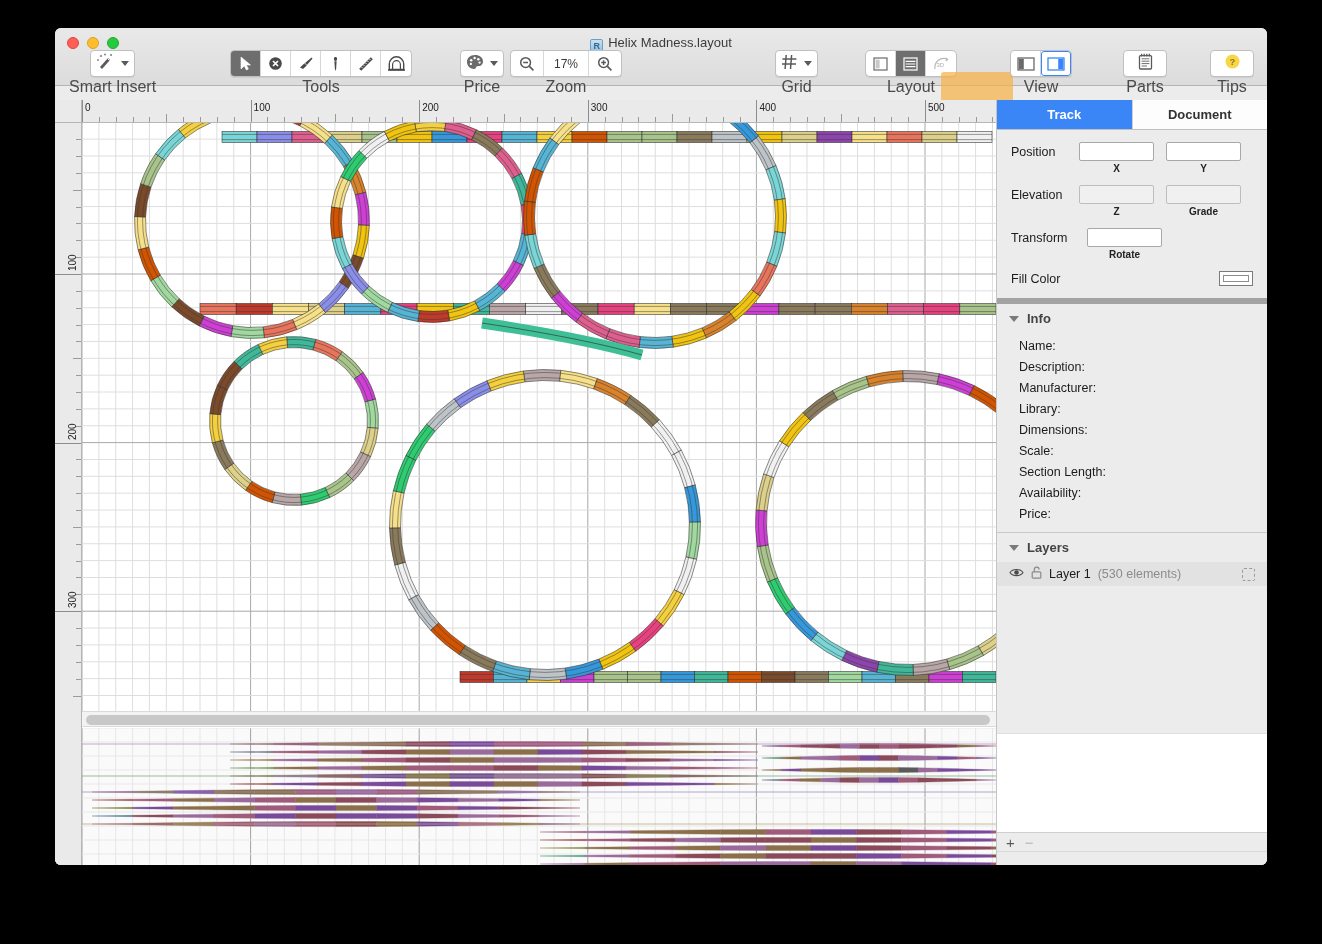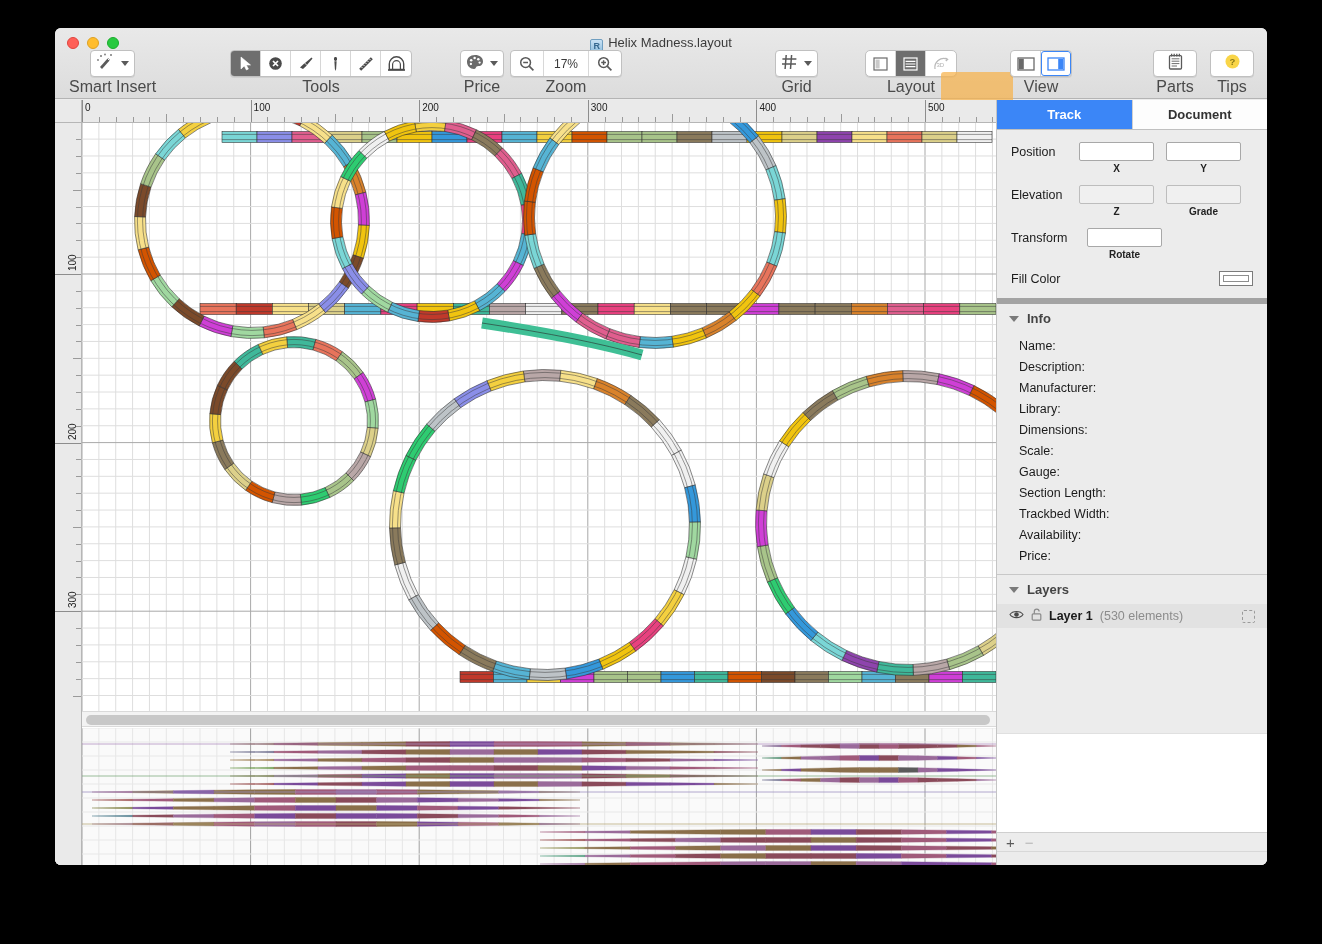--- a/index.html
+++ b/index.html
@@ -7,21 +7,21 @@
     font-family:"Liberation Sans", sans-serif; }
 
   #window {
     position:absolute; left:55px; top:28px; width:1212px; height:837px;
     background:#ececec; border-radius:6px; overflow:hidden;
     box-shadow:0 10px 40px rgba(0,0,0,.6);
   }
 
   
   #toolbar {
-    position:absolute; left:0; top:0; width:100%; height:71px;
+    position:absolute; left:0; top:0; width:100%; height:58px;
     background:linear-gradient(to bottom,#e9e9e9 0%,#dcdcdc 100%);
     border-bottom:1px solid #b4b4b4;
   }
   .tl { position:absolute; top:9px; width:12px; height:12px; border-radius:50%; }
   #tl-close { left:12px; background:#ff5f57; border:1px solid #e0443e; }
   #tl-min   { left:32px; background:#ffbd2e; border:1px solid #dea123; }
   #tl-max   { left:52px; background:#28c940; border:1px solid #1aad2b; }
 
   #doc-title {
     position:absolute; left:0; right:0; top:7px; text-align:center;
@@ -55,21 +55,21 @@
   .chev { width:0;height:0;border-left:4px solid transparent;
     border-right:4px solid transparent;border-top:5px solid #5a5a5a; }
 
   #tg-smart { left:14px; }
   #tg-tools { left:175px; }
   #tg-shape { left:405px; }
   #tg-zoom  { left:455px; }
   #tg-grid  { left:720px; }
   #tg-layout{ left:810px; }
   #tg-view  { left:955px; }
-  #tg-parts { left:1098px; }
+  #tg-parts { left:1068px; }
   #tg-tips  { left:1155px; }
 
   .zseg { display:inline-flex; align-items:center; background:#fff;
     border:1px solid #c0c0c0; border-radius:4px; height:27px; overflow:hidden;
     box-shadow:0 1px 0 rgba(0,0,0,.07); }
   .zseg .zb { width:33px; height:100%; display:flex; align-items:center;
     justify-content:center; border-right:1px solid #d8d8d8; }
   .zseg .zb:last-child { border-right:none; border-left:1px solid #d8d8d8; }
   #zoom-value { width:44px; text-align:center; font-size:12px; color:#3a3a3a; }
 
@@ -139,21 +139,21 @@
     font-size:13px; font-weight:bold; color:#444; }
   .disc { width:0;height:0;border-left:5px solid transparent;
     border-right:5px solid transparent;border-top:6px solid #7a7a7a; }
 
   #info-list { padding:2px 0 8px 22px; border-bottom:1px solid #c8c8c8; }
   .info-row { font-size:12.5px; color:#1b1b1b; padding:3.5px 0; }
 
   #layers-list { background:#ececec; }
   .layer-row { display:flex; align-items:center; gap:7px; height:24px;
     padding:0 12px; background:#e2e2e2; font-size:12.5px; }
-  .layer-name { font-weight:bold; color:#1b1b1b; }
+  .layer-name { font-weight:normal; color:#1b1b1b; }
   .layer-count { color:#8c8c8c; }
   .layer-sel { margin-left:auto; width:13px; height:13px;
     border:1px dashed #9a9a9a; border-radius:2px; }
 
   #layers-blank { position:absolute; left:0; right:0; top:633px; bottom:33px;
     background:#fff; border-top:1px solid #e0e0e0; }
   #layers-toolbar { position:absolute; left:0; right:0; bottom:14px; height:19px;
     background:#ececec; border-top:1px solid #cfcfcf; display:flex;
     align-items:center; gap:10px; padding-left:9px; font-size:15px;
     color:#5a5a5a; }
@@ -1256,23 +1256,21 @@
       <span class="disc"></span>
       <span>Info</span>
     </div>
     <div id="info-list">
         <div class="info-row">Name:</div>
         <div class="info-row">Description:</div>
         <div class="info-row">Manufacturer:</div>
         <div class="info-row">Library:</div>
         <div class="info-row">Dimensions:</div>
         <div class="info-row">Scale:</div>
-        <div class="info-row">Gauge:</div>
         <div class="info-row">Section Length:</div>
-        <div class="info-row">Trackbed Width:</div>
         <div class="info-row">Availability:</div>
         <div class="info-row">Price:</div>
       </div>
 
     <div class="section-head">
       <span class="disc"></span>
       <span>Layers</span>
     </div>
     <div id="layers-list">
         <div class="layer-row">

